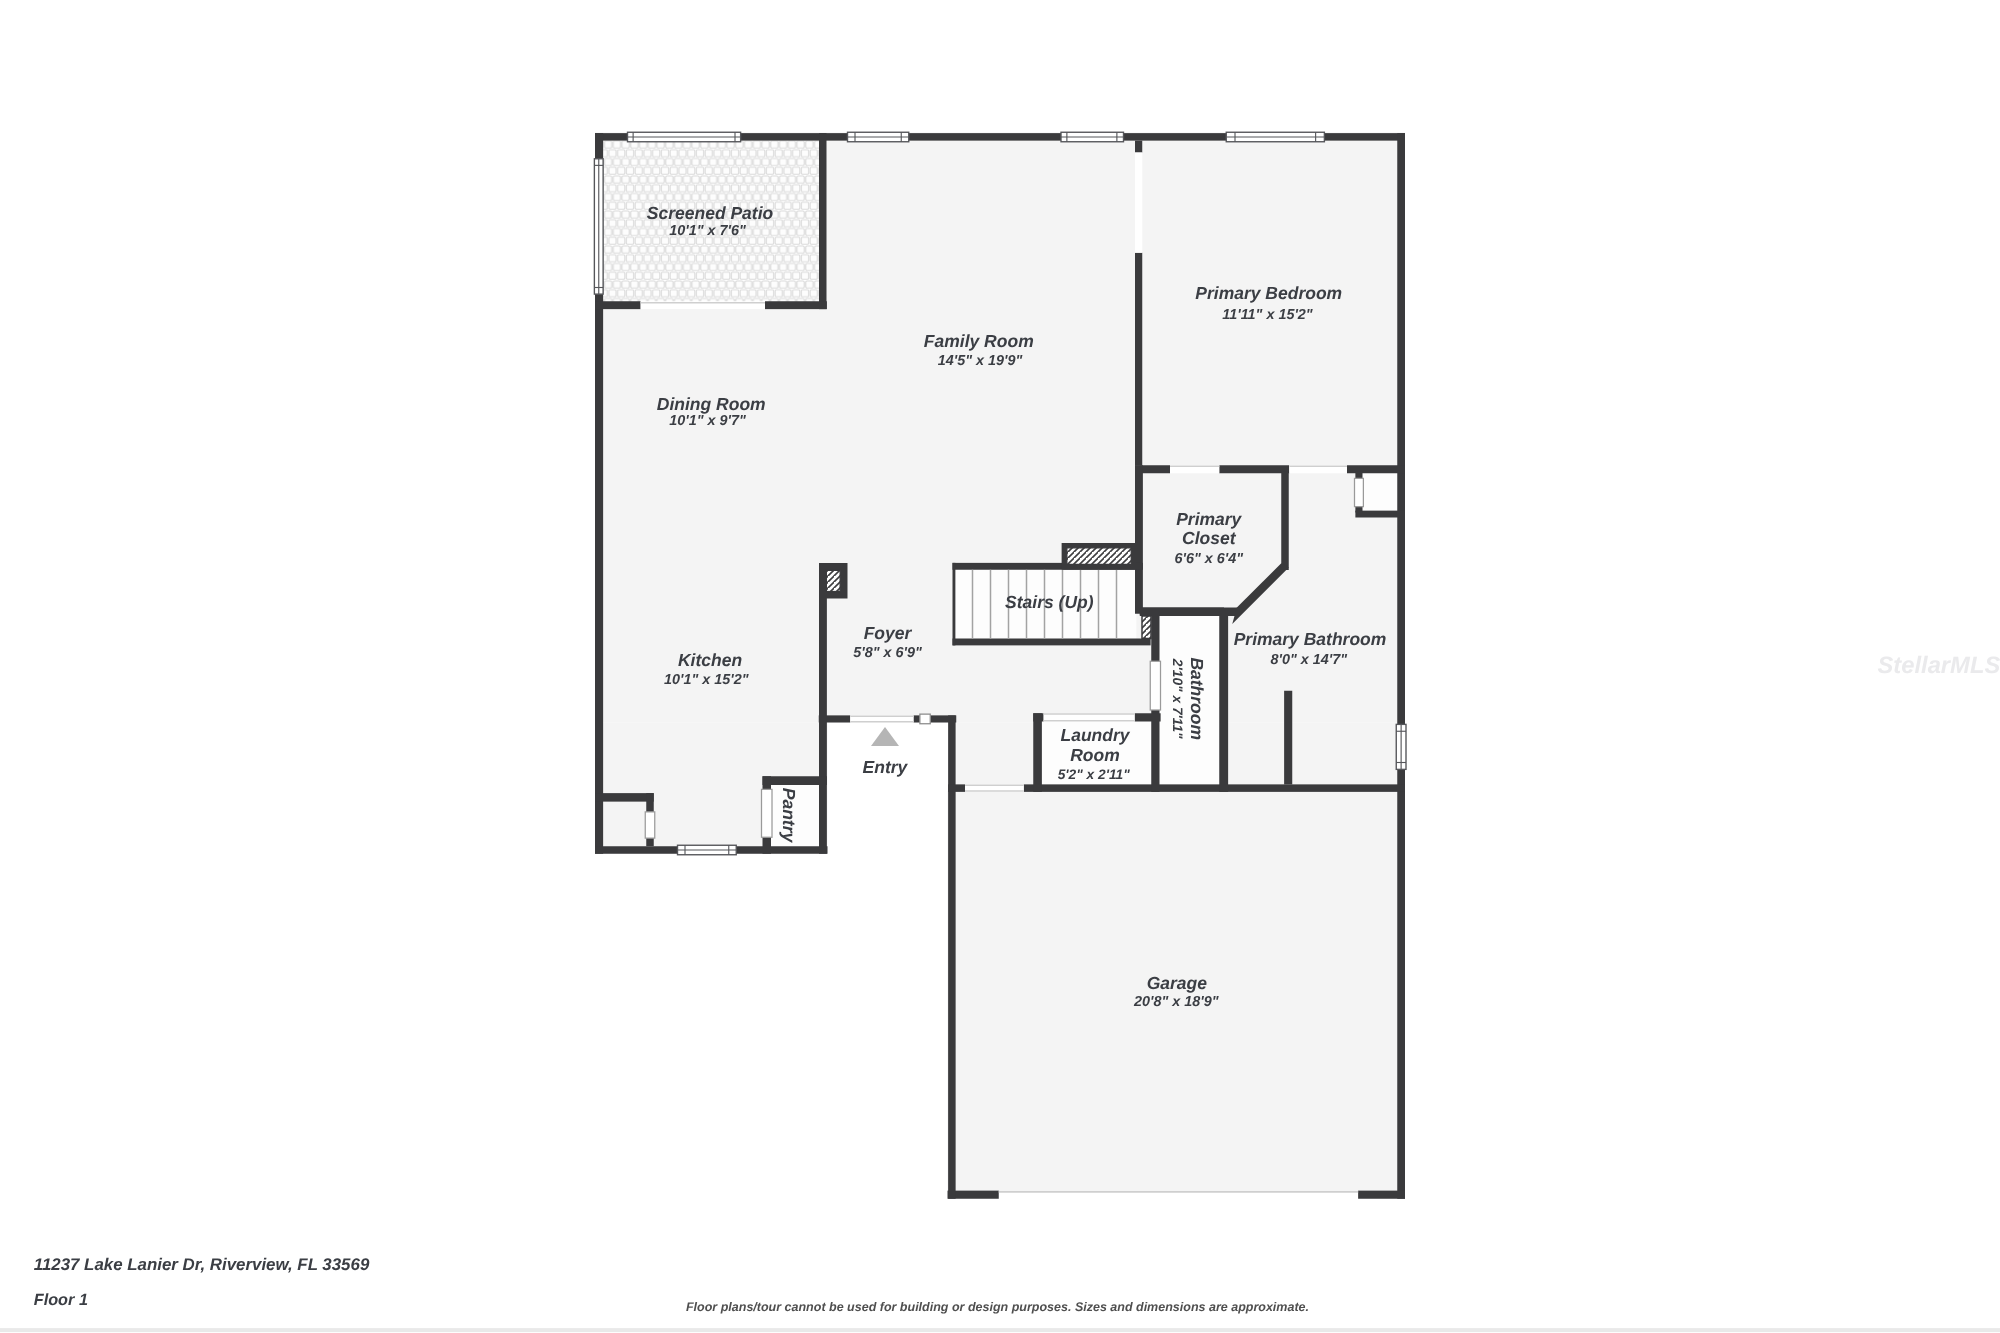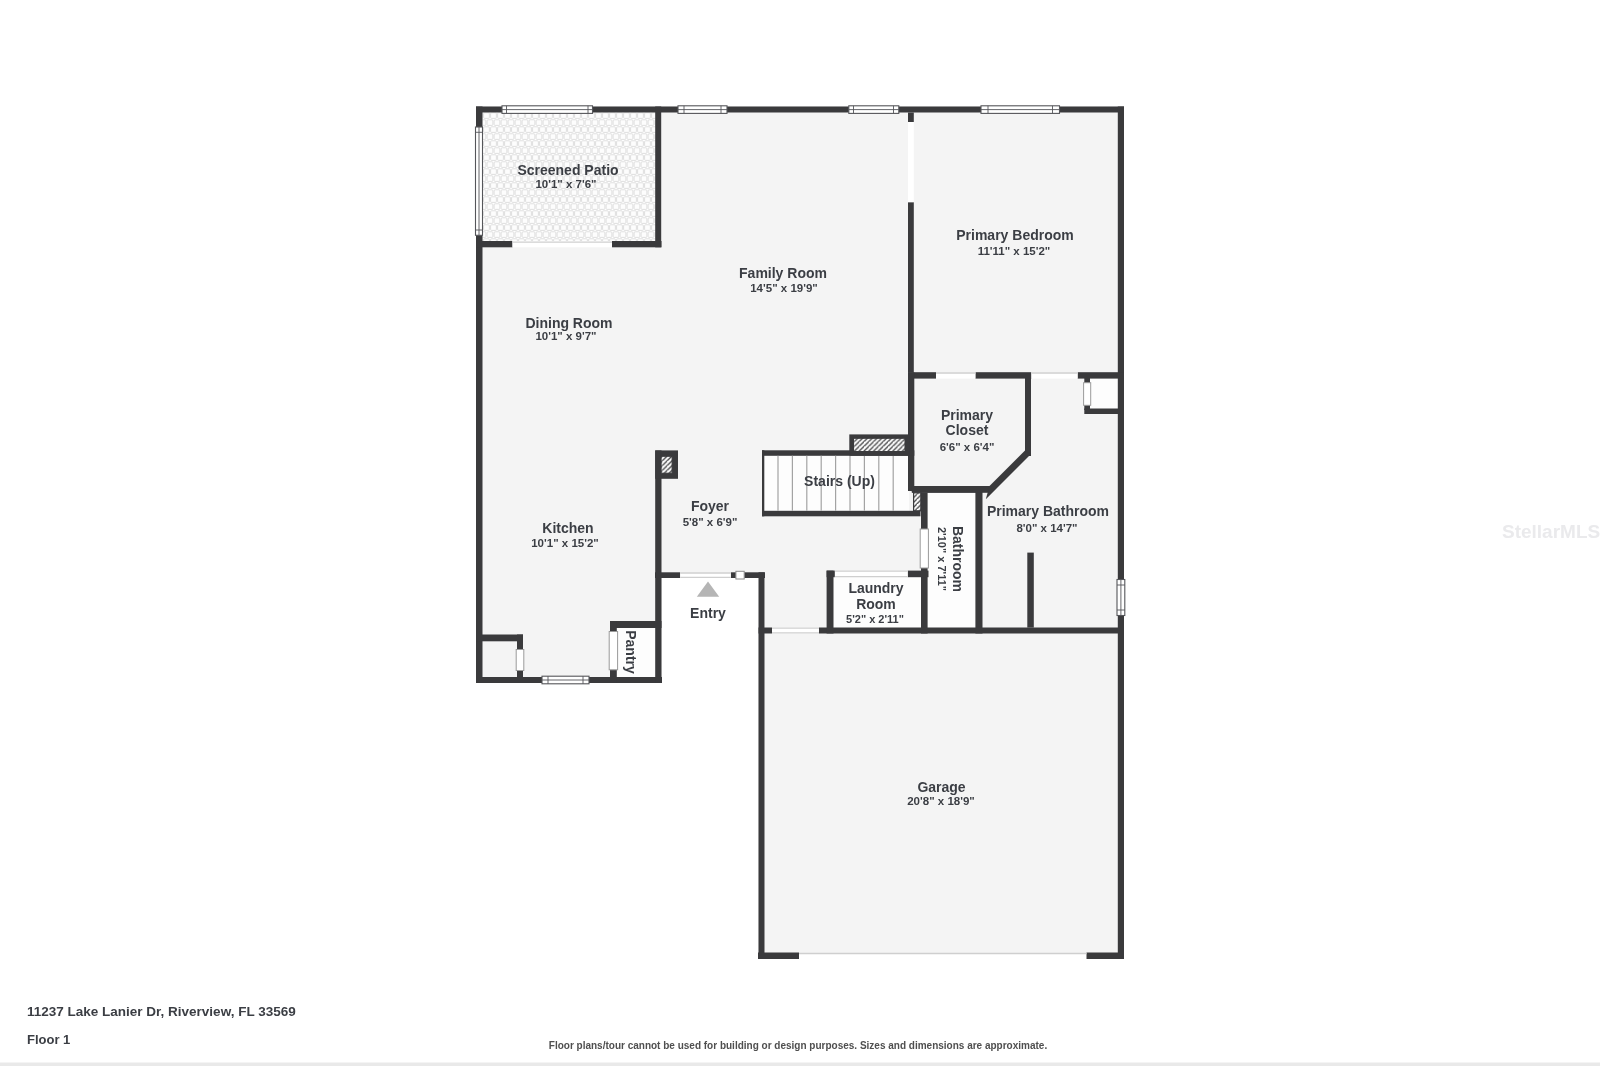--- a/index.html
+++ b/index.html
@@ -1,17 +1,17 @@
 <!DOCTYPE html>
 <html><head>
 <meta charset="utf-8">
 <style>
   html,body{margin:0;padding:0;background:#ffffff;}
   .page{position:relative;width:1600px;height:1066px;background:#ffffff;overflow:hidden;
-        font-family:"Liberation Sans", sans-serif;}
+        font-family:"Liberation Sans", sans-serif;font-style:italic;}
   svg text{font-family:"Liberation Sans", sans-serif;fill:#3b3e44;font-weight:bold;}
   .lab{font-size:14px;}
   .dim{font-size:11.5px;}
 </style>
 </head>
 <body>
 <div class="page">
 <svg width="1600" height="1066" viewBox="0 0 1600 1066">
 <defs>
   <pattern id="pav" width="7" height="14" patternUnits="userSpaceOnUse">

